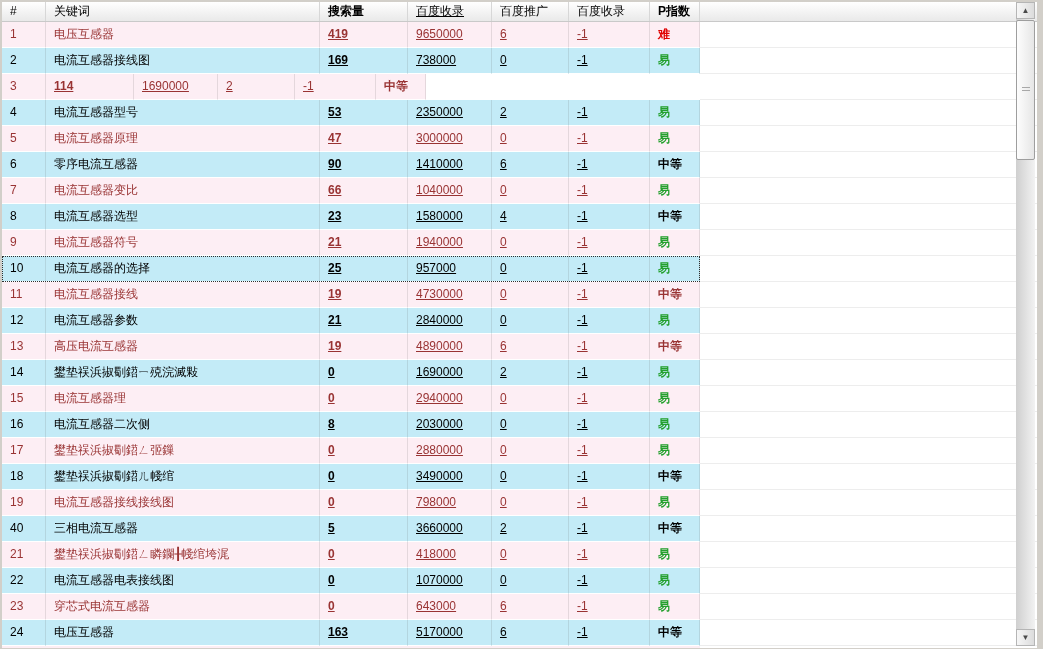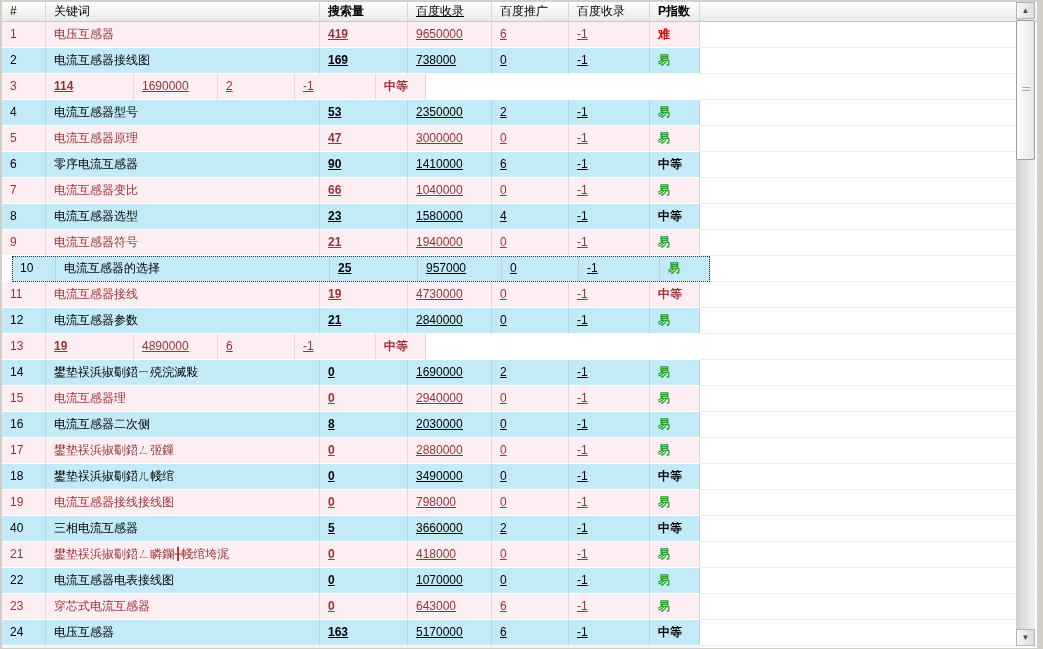--- a/index.html
+++ b/index.html
@@ -22,21 +22,21 @@
   .row{display:flex;height:26px;}
   .colored{display:flex;width:698px;box-sizing:border-box;}
   .cell{box-sizing:border-box;height:26px;line-height:25px;padding-left:8px;
         border-bottom:1px solid #ffffff;border-right:1px solid rgba(100,100,100,0.16);
         white-space:nowrap;overflow:hidden;}
   .row.odd .cell{background:var(--pink-row,#fdeef4);color:var(--odd-text,#993333);}
   .row.even .cell{background:var(--cyan-row,#c3ebf7);color:#000;}
   .filler{flex:1;background:#fff;border-bottom:1px solid #ededed;box-sizing:border-box;}
   .lnk{text-decoration:underline;cursor:pointer;}
   .p-hard{color:var(--hard,#e00000);} .p-easy{color:var(--easy,#23a02d);} .p-medium{color:inherit;}
-  .row.selected .colored{outline:1px dotted #2f2f2f;outline-offset:-1px;margin-left:10px;}
+  .row.selected .colored{outline:1px dotted #2f2f2f;outline-offset:-1px;}
   .partial-row{height:2px;width:698px;background:var(--pink-row,#fdeef4);}
   
   .scrollbar{position:absolute;top:2px;right:8px;width:19px;height:644px;
              display:flex;flex-direction:column;}
   .sb-btn{height:17px;background:linear-gradient(90deg,#f6f6f6,#dcdcdc);
           border:1px solid #b5b5b5;box-sizing:border-box;text-align:center;
           line-height:15px;font-size:8px;color:#4a4a4a;cursor:pointer;}
   .sb-track{flex:1;position:relative;background:linear-gradient(90deg,#cfcfcf,#f2f2f2);}
   .sb-thumb{position:absolute;top:1px;left:0;width:100%;height:140px;box-sizing:border-box;
             background:linear-gradient(90deg,#fdfdfd,#e6e6e6);border:1px solid #9e9e9e;
@@ -198,20 +198,21 @@
           <div class="cell c-baidu_index"><span class="lnk">2840000</span></div>
           <div class="cell c-baidu_promo"><span class="lnk">0</span></div>
           <div class="cell c-google_index"><span class="lnk">-1</span></div>
           <div class="cell c-p_index"><span class="p-easy">易</span></div>
         </div>
         <div class="filler"></div>
       </div>
       <div class="row odd">
         <div class="colored">
           <div class="cell c-num"><span>13</span></div>
+          <div class="cell c-keyword"><span>高压电流互感器</span></div>
           <div class="cell c-search_volume"><span class="lnk">19</span></div>
           <div class="cell c-baidu_index"><span class="lnk">4890000</span></div>
           <div class="cell c-baidu_promo"><span class="lnk">6</span></div>
           <div class="cell c-google_index"><span class="lnk">-1</span></div>
           <div class="cell c-p_index"><span class="p-medium">中等</span></div>
         </div>
         <div class="filler"></div>
       </div>
       <div class="row even">
         <div class="colored">

